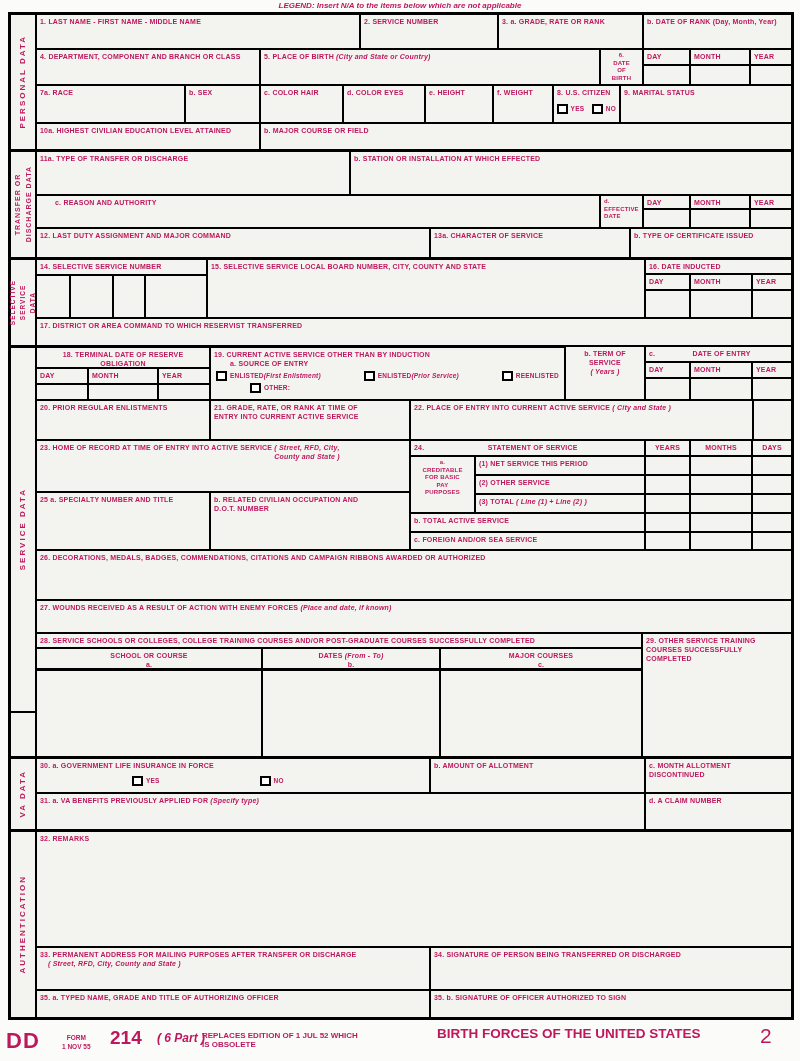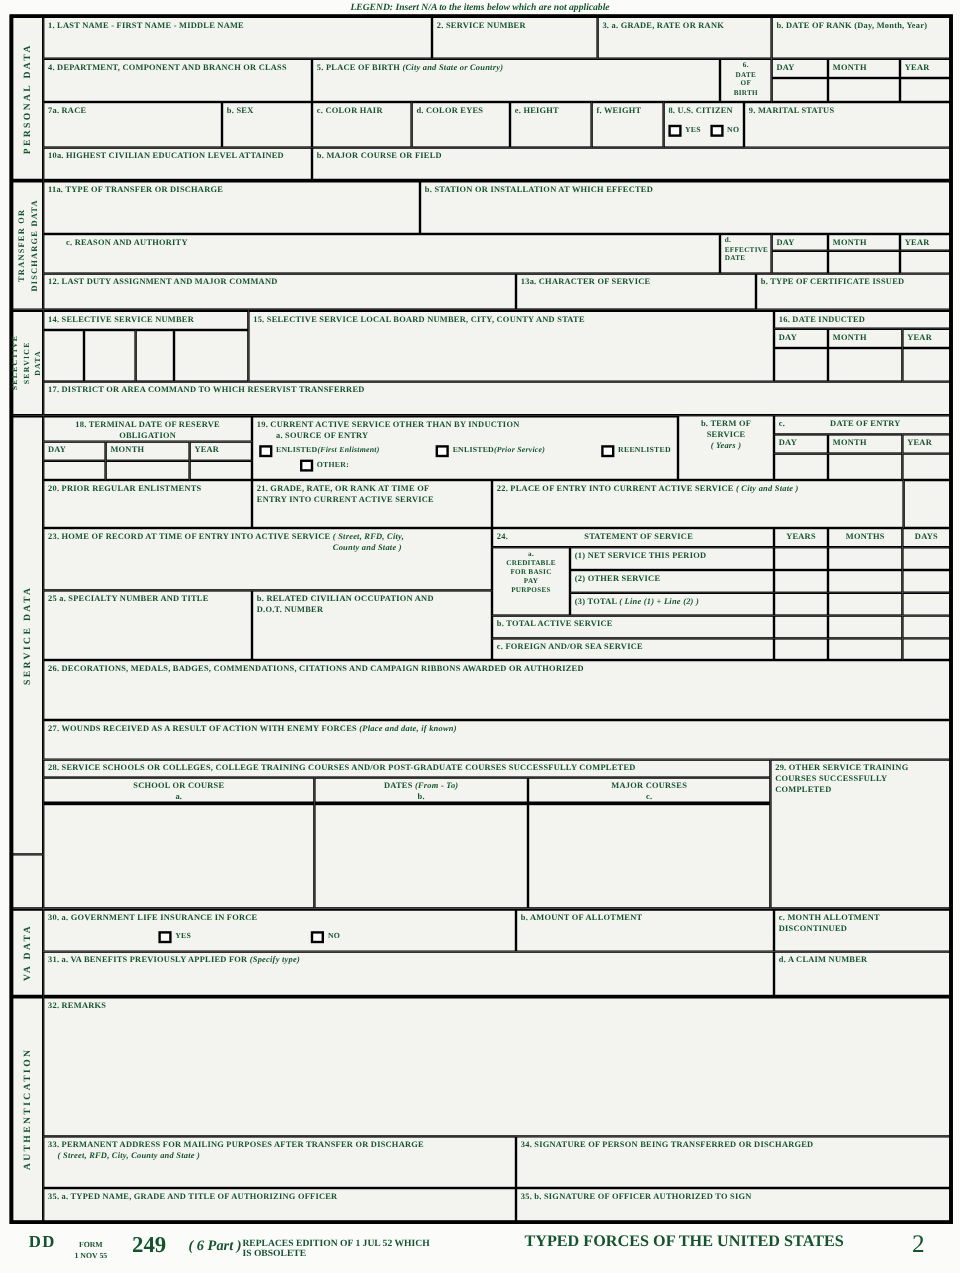--- a/index.html
+++ b/index.html
@@ -1,17 +1,17 @@
 <!DOCTYPE html>
 <html><head>
 <meta charset="utf-8">
 <style>
   html,body{margin:0;padding:0;background:#ffffff;}
   #page{position:relative;width:800px;height:1061px;background:#fbfbfa;
-        font-family:Liberation Serif, serif;color:#14532d;overflow:hidden;}
+        font-family:Liberation Sans, sans-serif;color:#be185d;overflow:hidden;}
   #formbg{position:absolute;left:8px;top:12px;width:786px;height:1008px;
           border:3px solid #000;background:#f3f3f0;box-sizing:border-box;}
   .c{position:absolute;border:1px solid #000;box-sizing:border-box;
      padding:2px 3px;font-size:7px;font-weight:bold;line-height:1.3;
      letter-spacing:.2px;}
   .nolbl{padding:0;}
   .thick{border-top-width:2px;}
   .ctr{text-align:center;}
   .pre{white-space:pre-line;}
   .it{font-style:italic;font-weight:bold;}
@@ -245,25 +245,25 @@
   <div class="c" style="left:36px;top:793px;width:609px;height:37px;"><span>31. a. VA BENEFITS PREVIOUSLY APPLIED FOR </span><span class="it">(Specify type)</span></div>
   <div class="c" style="left:645px;top:793px;width:149px;height:37px;border-right-width:3px;">d. A CLAIM NUMBER</div>
 
   <div class="c thick" style="left:36px;top:830px;width:758px;height:117px;border-right-width:3px;">32. REMARKS</div>
   <div class="c" style="left:36px;top:947px;width:394px;height:43px;"><span class="pre">33. PERMANENT ADDRESS FOR MAILING PURPOSES AFTER TRANSFER OR DISCHARGE
 </span><span class="it" style="margin-left:8px;">( Street, RFD, City, County and State )</span></div>
   <div class="c" style="left:430px;top:947px;width:364px;height:43px;border-right-width:3px;">34. SIGNATURE OF PERSON BEING TRANSFERRED OR DISCHARGED</div>
   <div class="c" style="left:36px;top:990px;width:394px;height:30px;border-bottom-width:3px;">35. a. TYPED NAME, GRADE AND TITLE OF AUTHORIZING OFFICER</div>
   <div class="c" style="left:430px;top:990px;width:364px;height:30px;border-right-width:3px;border-bottom-width:3px;">35. b. SIGNATURE OF OFFICER AUTHORIZED TO SIGN</div>
 
-  <div class="ft" style="left:24px;top:1028px;font-size:14px;letter-spacing:1px;">DD</div>
+  <div class="ft" style="left:6px;top:1028px;font-size:22px;letter-spacing:1px;">DD</div>
   <div class="ft ctr pre" style="left:62px;top:1033px;font-size:6.5px;line-height:1.4;">FORM
 1 NOV 55</div>
-  <div class="ft" style="left:110px;top:1027px;font-size:19px;">249</div>
+  <div class="ft" style="left:110px;top:1027px;font-size:19px;">214</div>
   <div class="ft it" style="left:157px;top:1031px;font-size:12px;">( 6 Part )</div>
   <div class="ft pre" style="left:202px;top:1031px;font-size:8px;">REPLACES EDITION OF 1 JUL 52 WHICH
 IS OBSOLETE</div>
   <div class="ft" style="left:437px;top:1026px;font-size:13.5px;line-height:1.15;">
-    <div>TYPED FORCES OF THE UNITED STATES</div>
+    <div>BIRTH FORCES OF THE UNITED STATES</div>
   </div>
   <div class="ft" style="left:760px;top:1024px;font-size:21px;font-weight:normal;">2</div>
 
 </div>
 
 </body></html>

